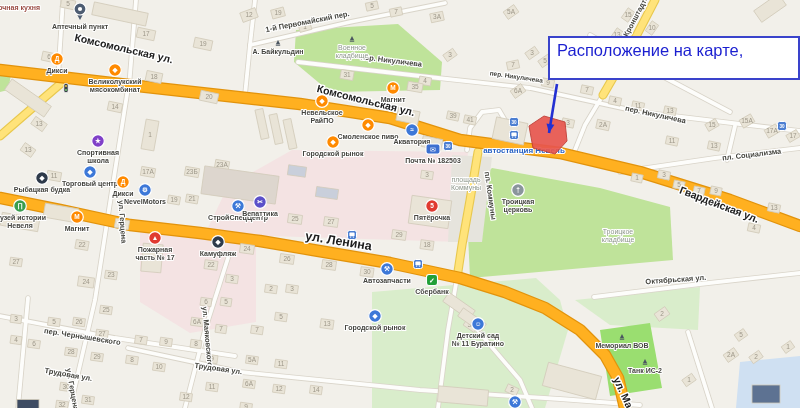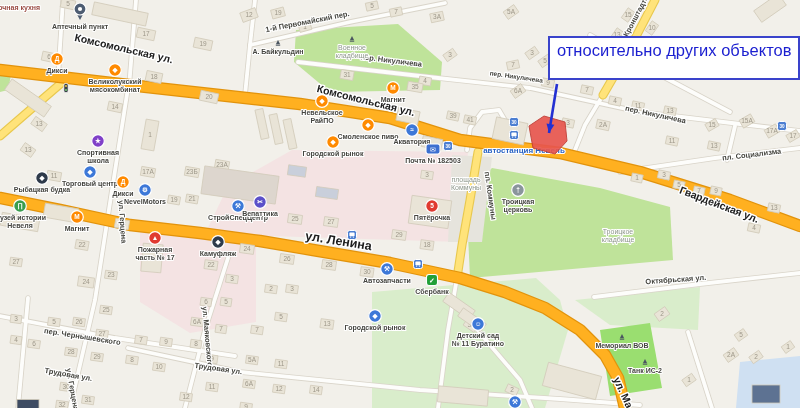--- a/index.html
+++ b/index.html
@@ -847,14 +847,14 @@
       </g>
       <polygon points="529,126 544,116 565,122 567,141 555,154 533,148" fill="#e8564e" stroke="#c03c34" stroke-width="1" opacity="0.92"></polygon>
       <g>
         <line x1="557" y1="84" x2="549" y2="133" stroke="#2330d2" stroke-width="2.6"></line>
         <polygon points="549,133 546.5024555670167,123.47307647741026 554.397918613222,124.76213166862748" fill="#2330d2"></polygon>
       </g>
     </svg>
 </div>
 
 <div id="callout" style="color: rgb(27, 31, 208); border-color: rgb(58, 67, 203); background: rgb(255, 255, 255);">
-  <div>относительно других объектов</div>
+  <div>Расположение на карте,</div>
 </div>
 
 </body></html>

